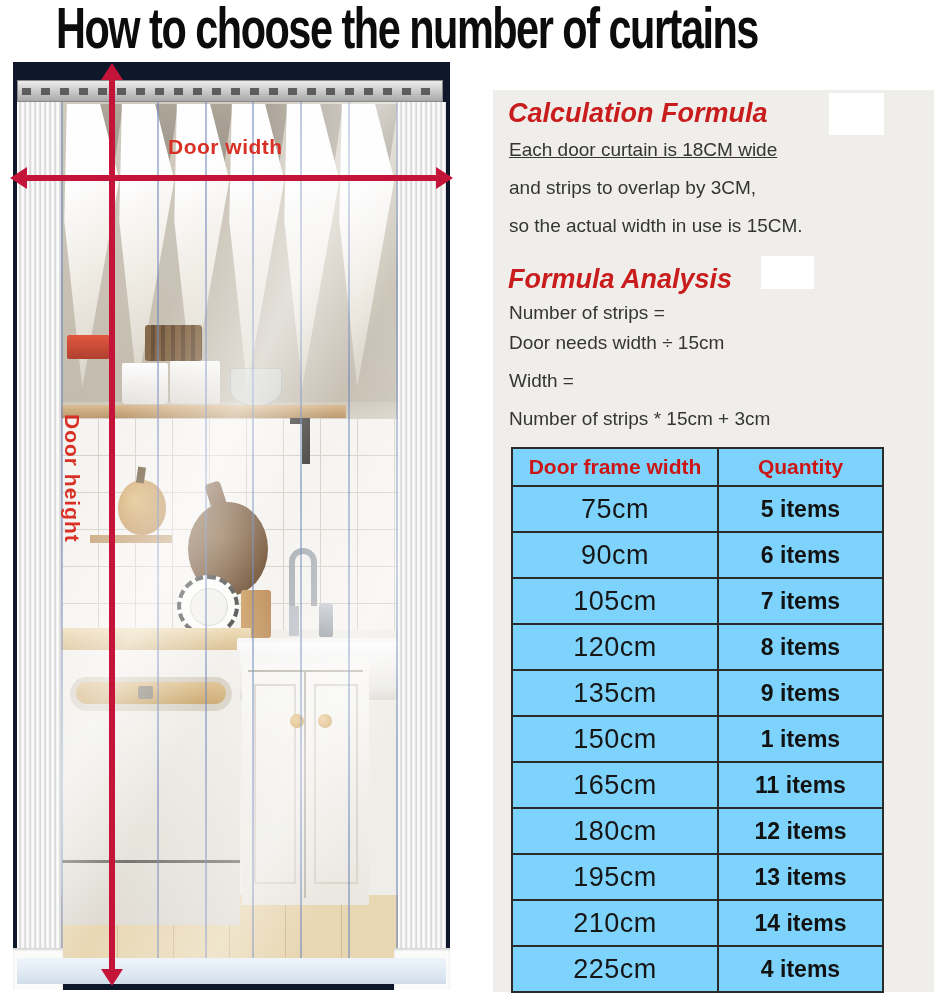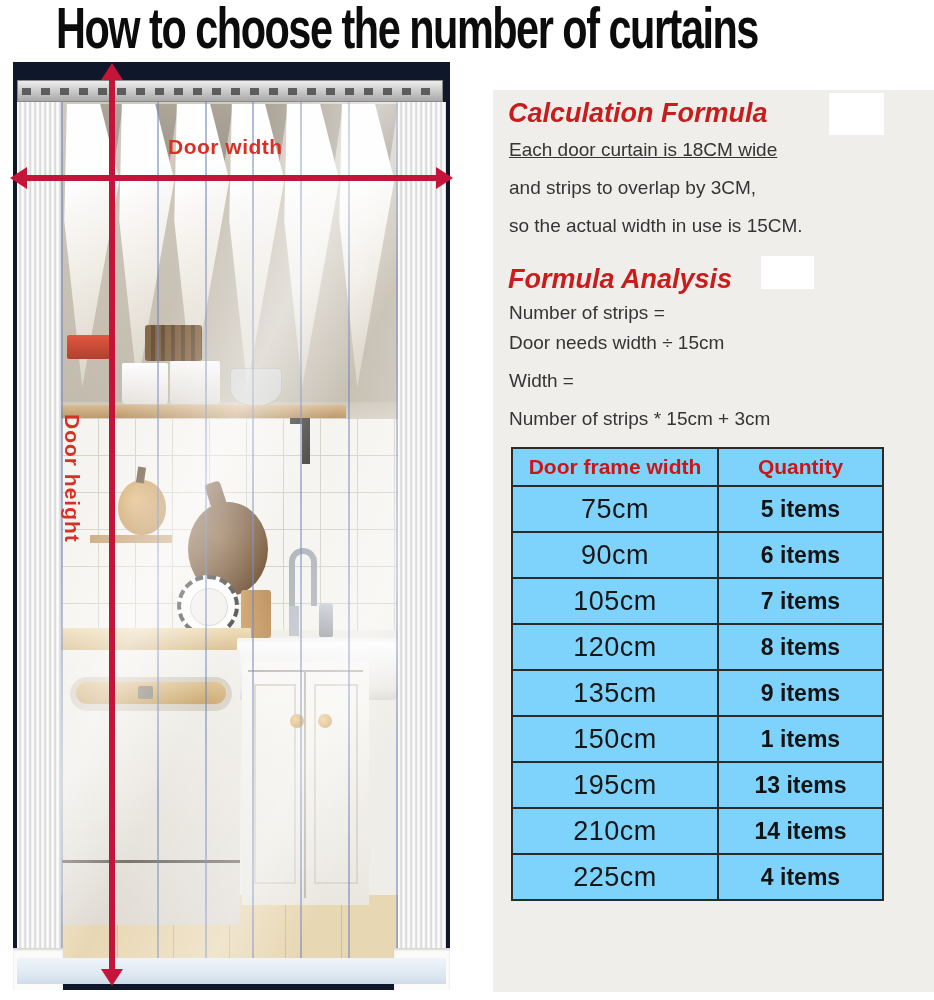--- a/index.html
+++ b/index.html
@@ -305,20 +305,28 @@
           </tr>
           <tr>
             <td class="w">135cm</td>
             <td class="q">9 items</td>
           </tr>
           <tr>
             <td class="w">150cm</td>
             <td class="q">1 items</td>
           </tr>
           <tr>
+            <td class="w">165cm</td>
+            <td class="q">11 items</td>
+          </tr>
+          <tr>
+            <td class="w">180cm</td>
+            <td class="q">12 items</td>
+          </tr>
+          <tr>
             <td class="w">195cm</td>
             <td class="q">13 items</td>
           </tr>
           <tr>
             <td class="w">210cm</td>
             <td class="q">14 items</td>
           </tr>
           <tr>
             <td class="w">225cm</td>
             <td class="q">4 items</td>

